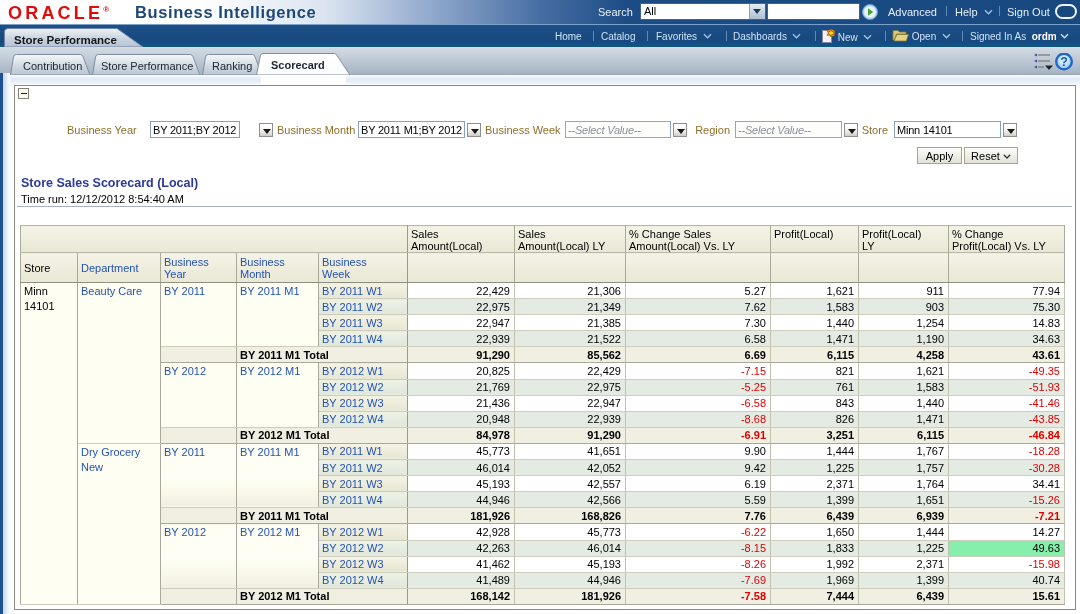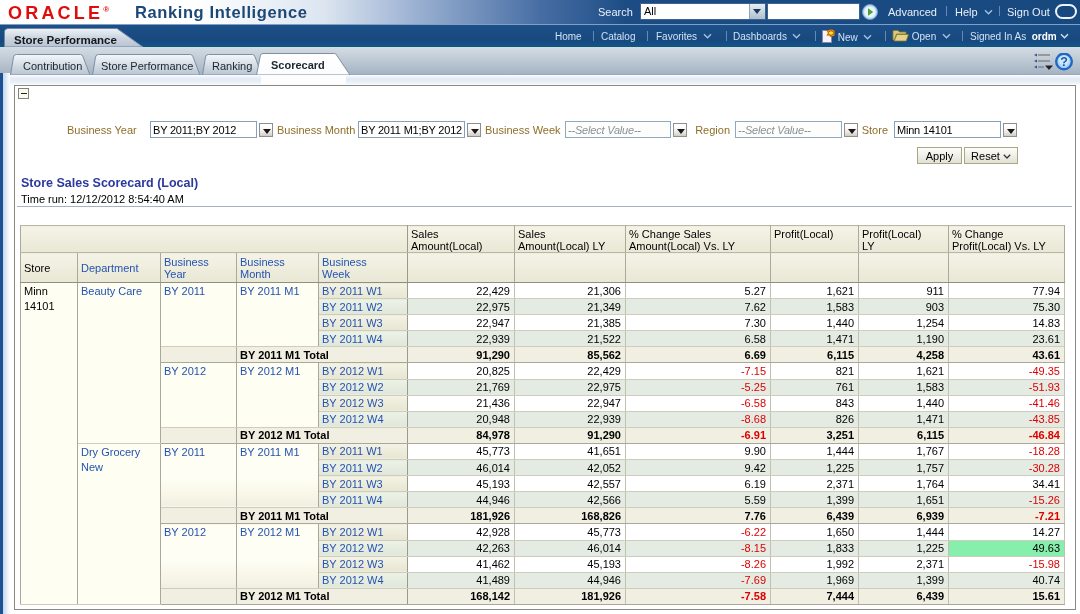--- a/index.html
+++ b/index.html
@@ -46,21 +46,21 @@
 .grid td.n { text-align:right; padding-right:4px; height:16.1px; }
 .grid td.wk { height:16.1px; }
 .grid td.tot { font-weight:bold; }
 .grid .lk { color:#2353b2; }
 .grid td.neg { color:#dd0000; }
 </style></head>
 <body>
 <div class="abs topbar"></div>
 <div class="abs navbar"></div>
 <div class="abs logo">ORACLE<span style="font-size:8px;vertical-align:7px;letter-spacing:0">®</span></div>
-<div class="abs bi">Ranking Intelligence</div>
+<div class="abs bi">Business Intelligence</div>
 <div class="abs stext" style="left:598px;top:6px;">Search</div>
 <div class="abs" style="left:640px;top:3px;width:126px;height:17px;background:#fff;border:1px solid #3c648c;"></div>
 <div class="abs" style="left:644px;top:5px;font-size:11px;color:#000;">All</div>
 <div class="abs" style="left:749px;top:4px;width:16px;height:15px;background:linear-gradient(180deg,#e7edf3,#aebfd0);border-left:1px solid #8aa;"></div>
 <div class="abs" style="left:753px;top:9px;width:0;height:0;border-left:4px solid transparent;border-right:4px solid transparent;border-top:5px solid #1a3a5c;"></div>
 <div class="abs" style="left:767px;top:3px;width:93px;height:17px;background:#fff;border:1px solid #3c648c;"></div>
 <svg class="abs" style="left:862px;top:4px" width="16" height="16" viewBox="0 0 16 16">
 <circle cx="8" cy="8" r="7.5" fill="#b9d9f0" stroke="#6aa0cc" stroke-width="1"></circle>
 <circle cx="8" cy="8" r="5.8" fill="#e8f3fb"></circle>
 <path d="M6 4.2 L11.2 8 L6 11.8 Z" fill="#4aa32a"></path>
@@ -168,21 +168,21 @@
 <text x="31" y="13" font-size="12.5" font-weight="bold" fill="#1a5cb0" text-anchor="middle" font-family="Liberation Sans">?</text>
 </svg>
 
 <div class="abs band"></div>
 <div class="abs" style="left:261px;top:75px;width:85px;height:9px;background:#fdfdfe;"></div>
 <div class="abs lstrip1"></div>
 <div class="abs lstrip2"></div>
 <div class="abs cbox"></div>
 <div class="abs minus"></div>
 <div class="abs plab" style="left:67px;width:67px;">Business Year</div>
-<div class="abs fld" style="left:150px;width:107px;border-color:#87a1bb;background:#fff">BY 2011;BY 2012</div>
+<div class="abs fld" style="left:150px;width:90px;border-color:#87a1bb;background:#fff">BY 2011;BY 2012</div>
 <div class="abs db" style="left:259px;">
     <span class="dbarrow"></span>
   </div>
 <div class="abs plab" style="left:277px;width:76px;">Business Month</div>
 <div class="abs fld" style="left:358px;width:107px;border-color:#87a1bb;background:#fff">BY 2011 M1;BY 2012</div>
 <div class="abs db" style="left:467px;">
     <span class="dbarrow"></span>
   </div>
 <div class="abs plab" style="left:485px;width:72px;">Business Week</div>
 <div class="abs fld" style="left:565px;width:106px;border-color:#8fa9c2;background:#fdfdfc"><span style="color:#8a9298;font-style:italic">--Select Value--</span></div>
@@ -277,21 +277,21 @@
         <td class="n" style="background:#ffffff">1,254</td>
         <td class="n" style="background:#ffffff">14.83</td>
       </tr>
 <tr>
         <td class="wk" style="background:linear-gradient(180deg,#edf2e6,#dfe7da)"><span class="lk">BY 2011 W4</span></td>
         <td class="n" style="background:#e4ebe3">22,939</td>
         <td class="n" style="background:#e4ebe3">21,522</td>
         <td class="n" style="background:#e4ebe3">6.58</td>
         <td class="n" style="background:#e4ebe3">1,471</td>
         <td class="n" style="background:#e4ebe3">1,190</td>
-        <td class="n" style="background:#e4ebe3">23.61</td>
+        <td class="n" style="background:#e4ebe3">34.63</td>
       </tr>
 <tr class="trow">
         <td class="dimtot" style="background:#f0efe1"></td>
         <td colspan="2" class="tot totlbl" style="background:#f0efe1">BY 2011 M1 Total</td>
         <td class="n tot" style="background:#f0efe1">91,290</td>
         <td class="n tot" style="background:#f0efe1">85,562</td>
         <td class="n tot" style="background:#f0efe1">6.69</td>
         <td class="n tot" style="background:#f0efe1">6,115</td>
         <td class="n tot" style="background:#f0efe1">4,258</td>
         <td class="n tot" style="background:#f0efe1">43.61</td>

